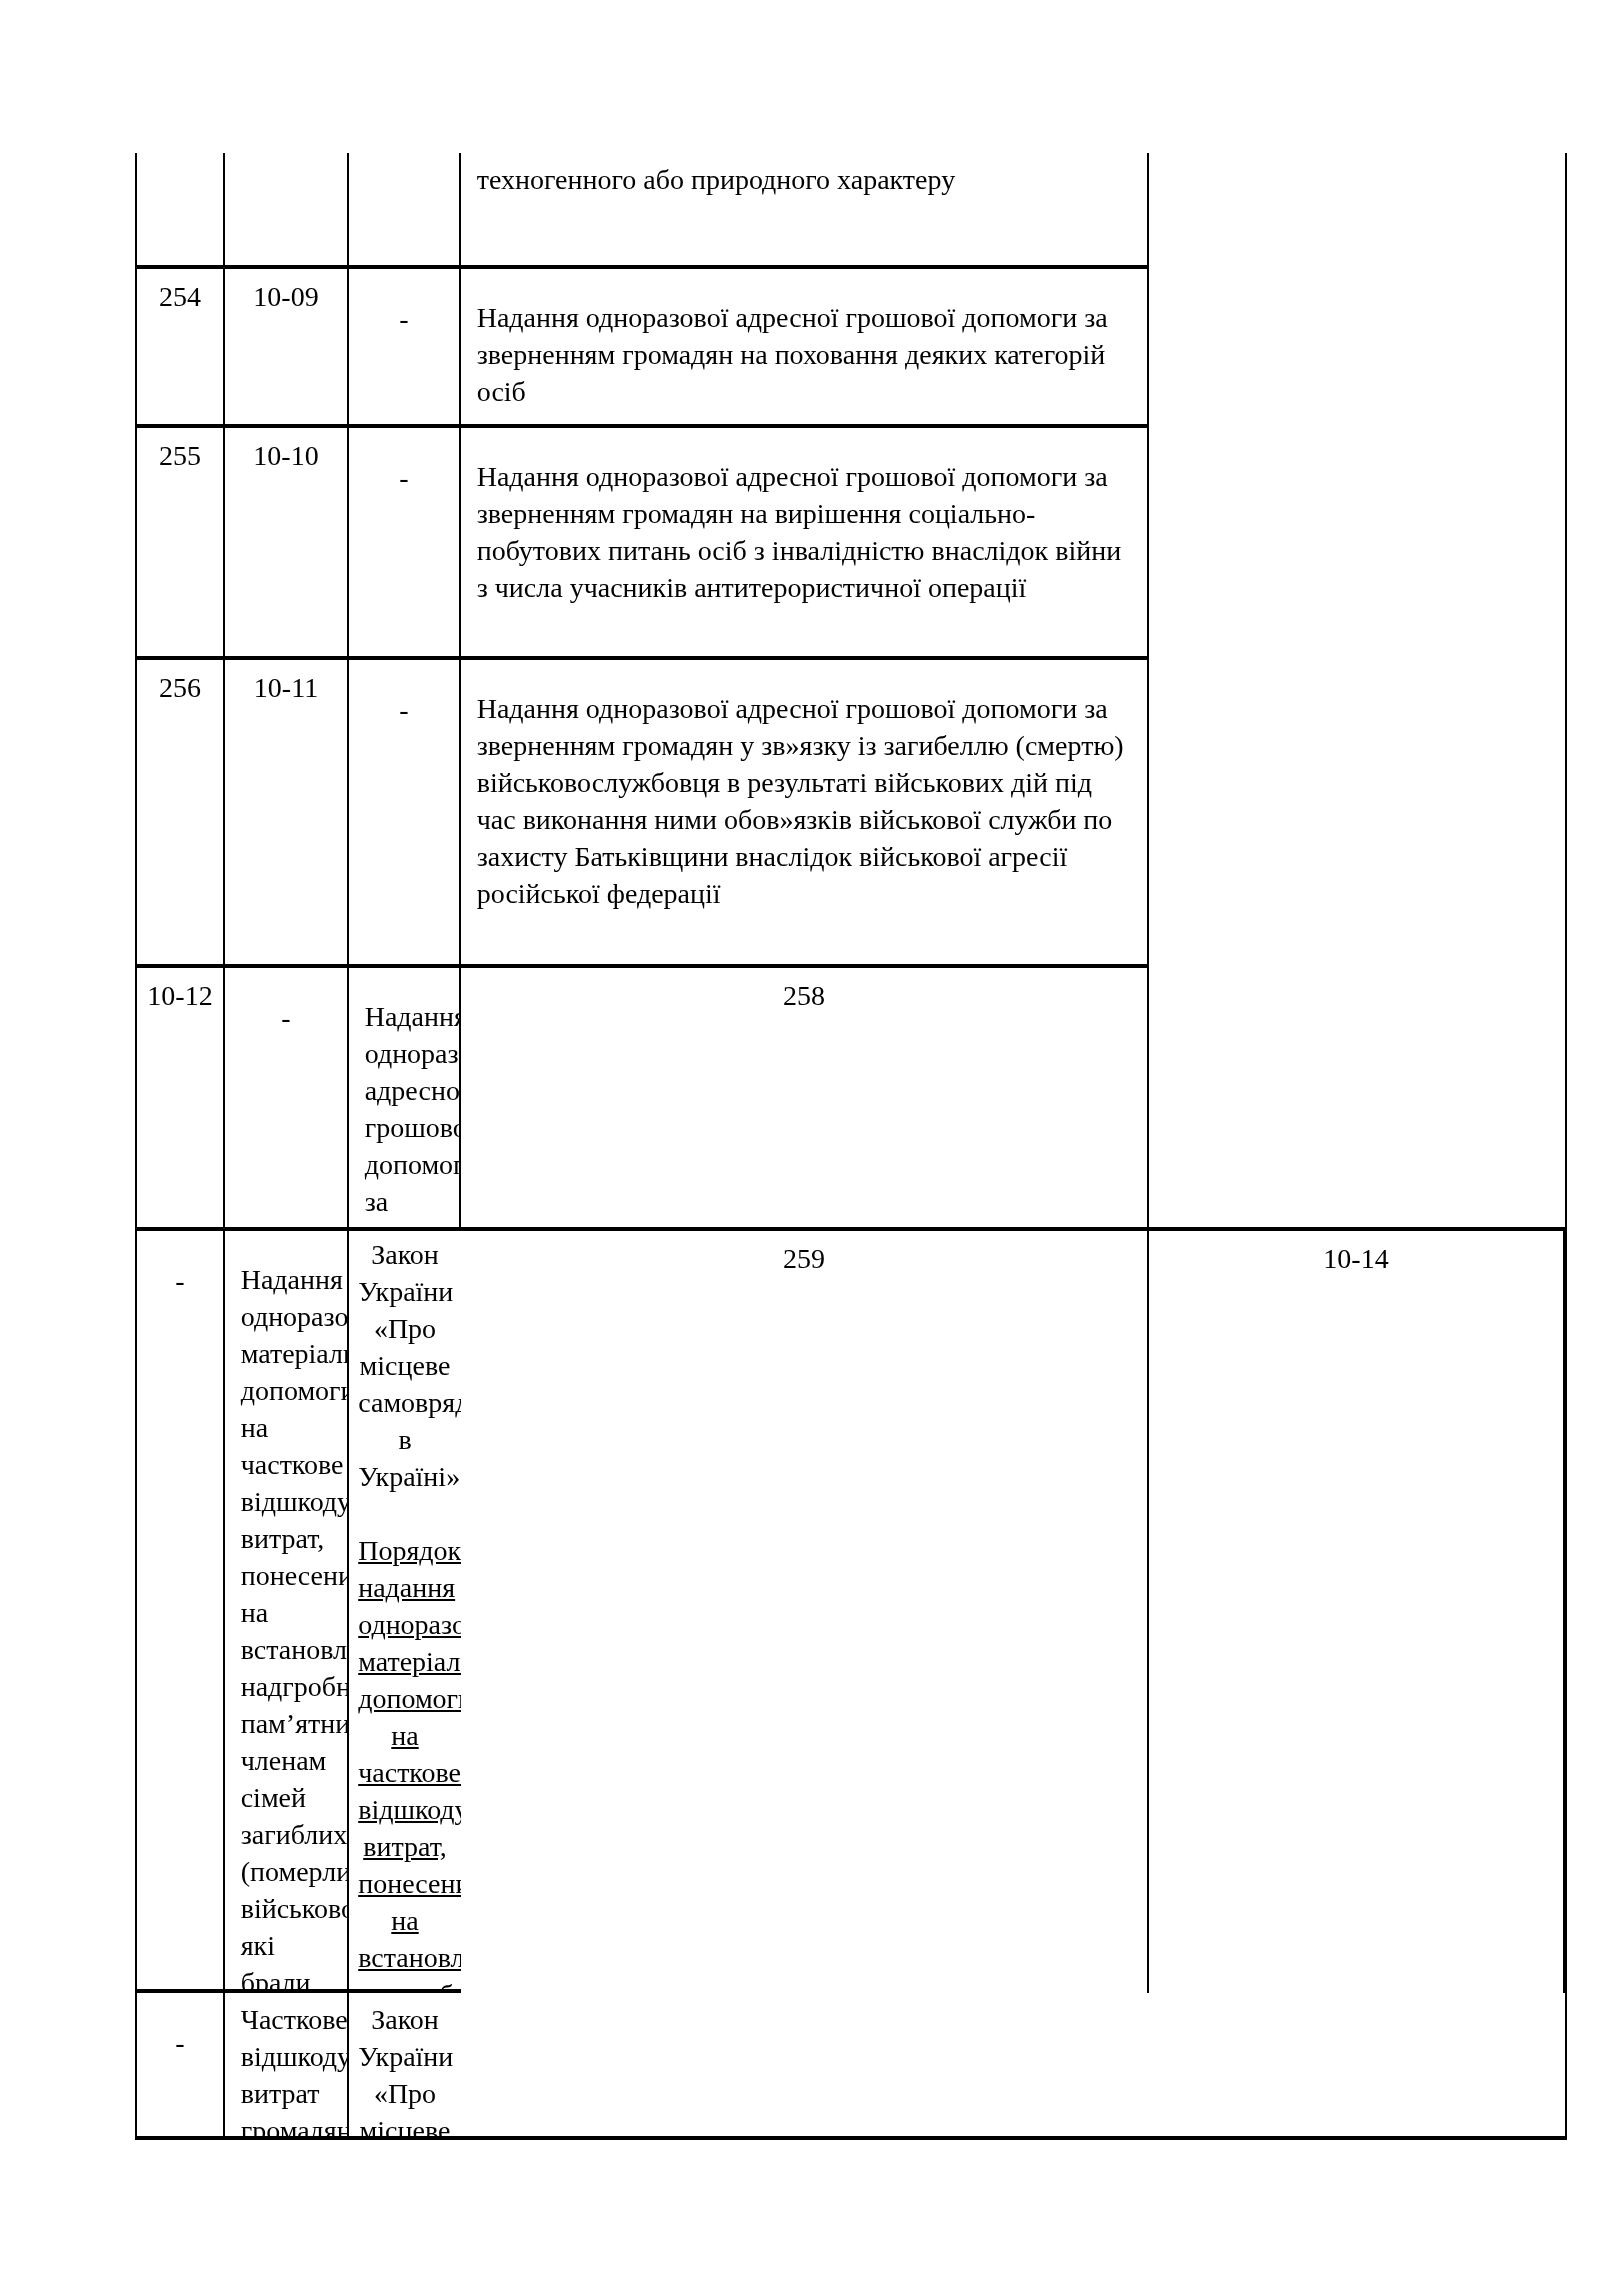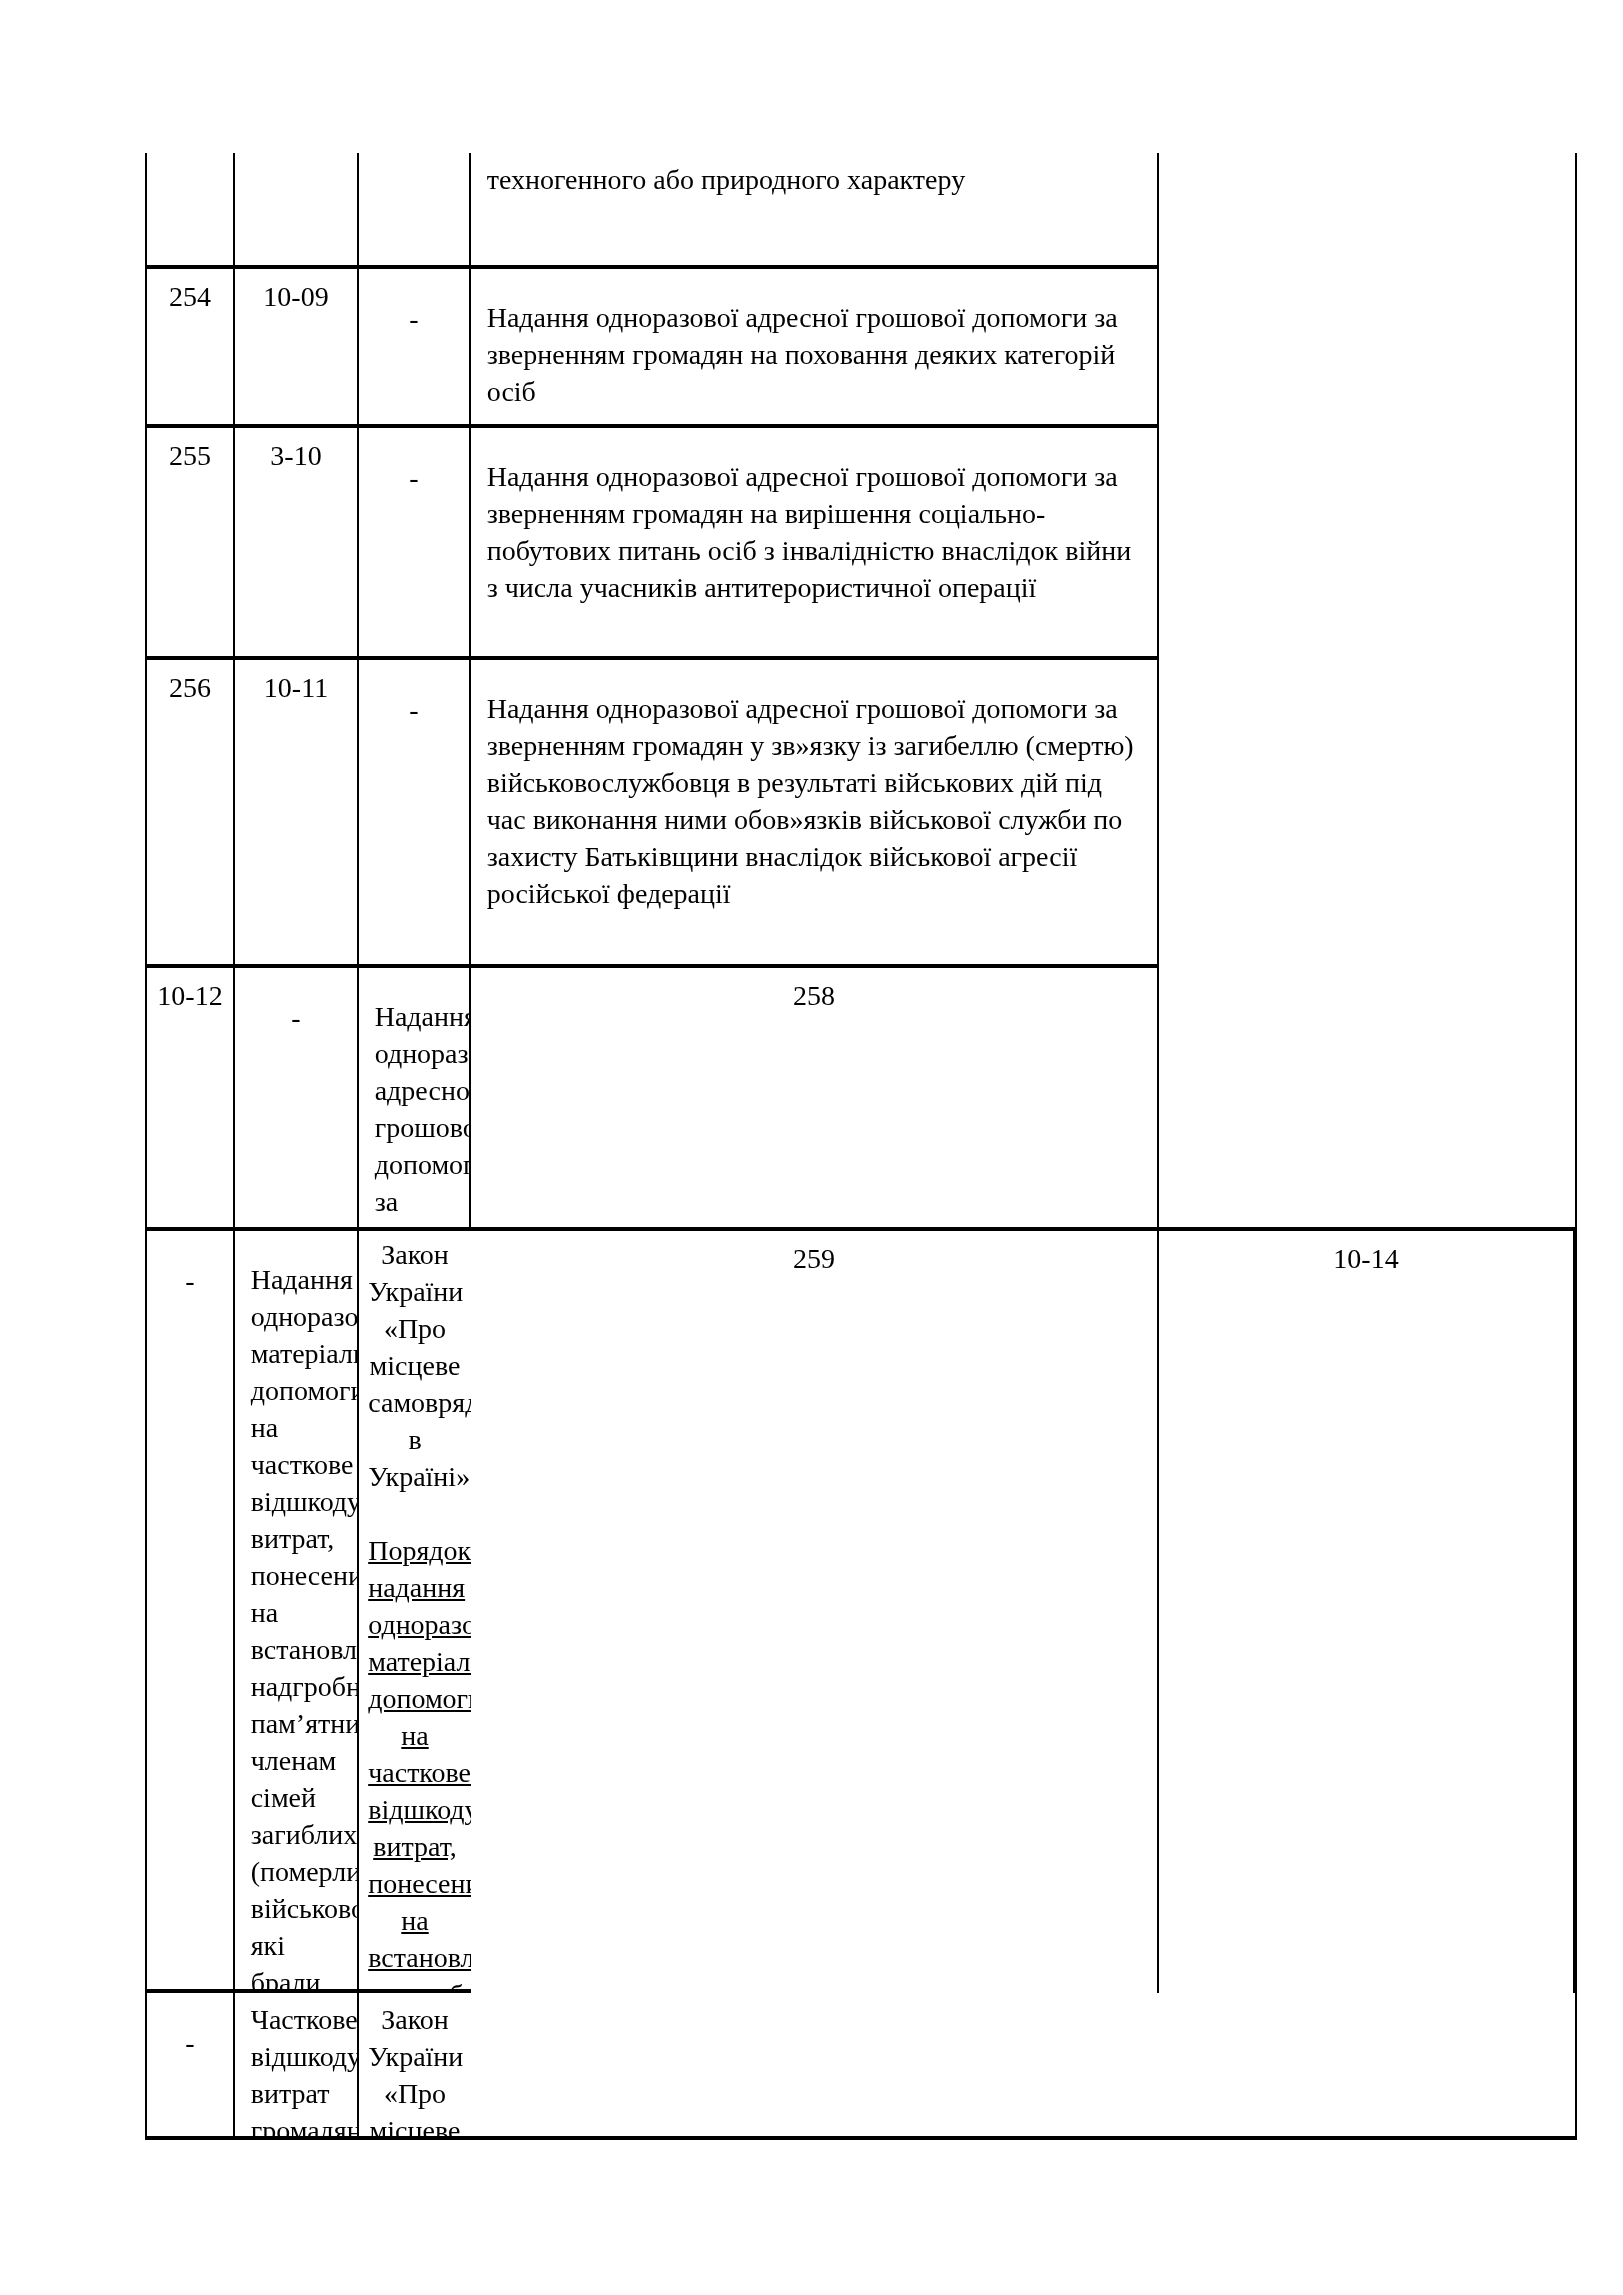--- a/index.html
+++ b/index.html
@@ -10,21 +10,21 @@
   body {
     width: 1623px;
     height: 2295px;
     position: relative;
     overflow: hidden;
     font-family: "Liberation Serif", "DejaVu Serif", serif;
     color: #000000;
   }
   .doc-table {
     position: absolute;
-    left: 145px;
+    left: 135px;
     top: 153px;
     width: 1428px;
     box-sizing: content-box;
     border-left: 2.6px solid #000;
     border-right: 2.6px solid #000;
     border-bottom: 4.6px solid #000;
     display: grid;
     grid-template-columns: 88px 124px 112px 688px 1fr;
     grid-template-rows: 116px 159px 232px 308px 263px 762px 143px;
   }
@@ -76,21 +76,21 @@
   <div class="cell legal hb merged-legal"></div>
 
   <div class="cell num v hb">254</div>
   <div class="cell code v hb">10-09</div>
   <div class="cell dash v hb">-</div>
   <div class="cell desc v hb">
     <p>Надання одноразової адресної грошової допомоги за зверненням громадян на поховання деяких категорій осіб</p>
   </div>
 
   <div class="cell num v hb">255</div>
-  <div class="cell code v hb">3-10</div>
+  <div class="cell code v hb">10-10</div>
   <div class="cell dash v hb">-</div>
   <div class="cell desc v hb">
     <p>Надання одноразової адресної грошової допомоги за зверненням громадян на вирішення соціально-побутових питань осіб з інвалідністю внаслідок війни з числа учасників антитерористичної операції</p>
   </div>
 
   <div class="cell num v hb">256</div>
   <div class="cell code v hb">10-11</div>
   <div class="cell dash v hb">-</div>
   <div class="cell desc v hb">
     <p>Надання одноразової адресної грошової допомоги за зверненням громадян у зв»язку із загибеллю (смертю) військовослужбовця в результаті військових дій під час виконання ними обов»язків військової служби по захисту Батьківщини внаслідок військової агресії російської федерації</p>

